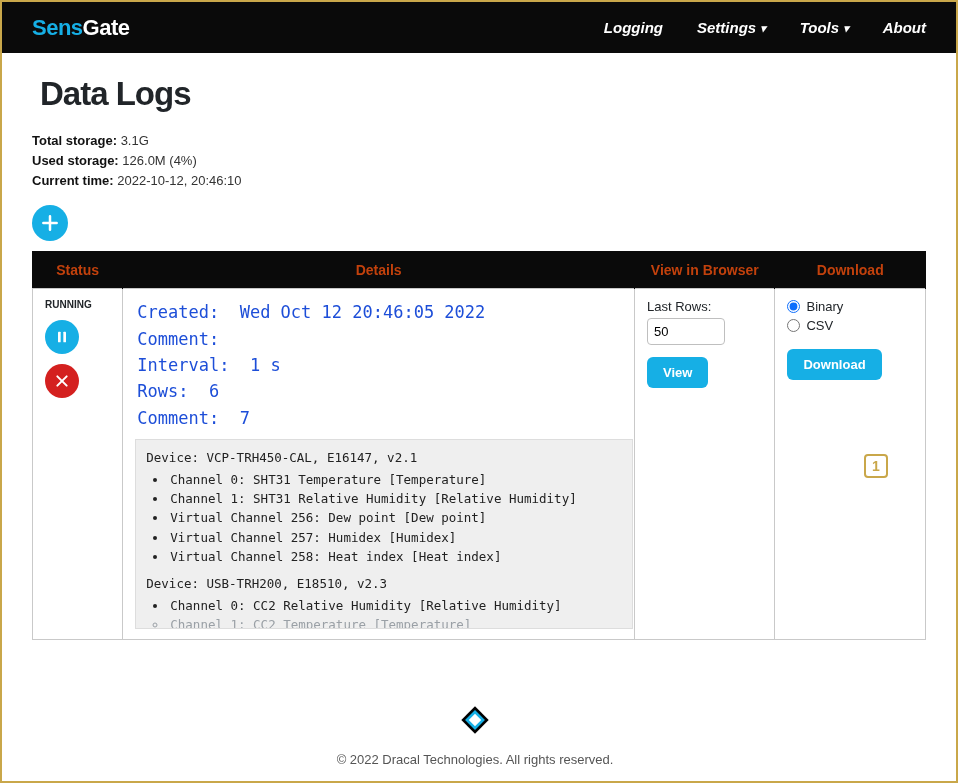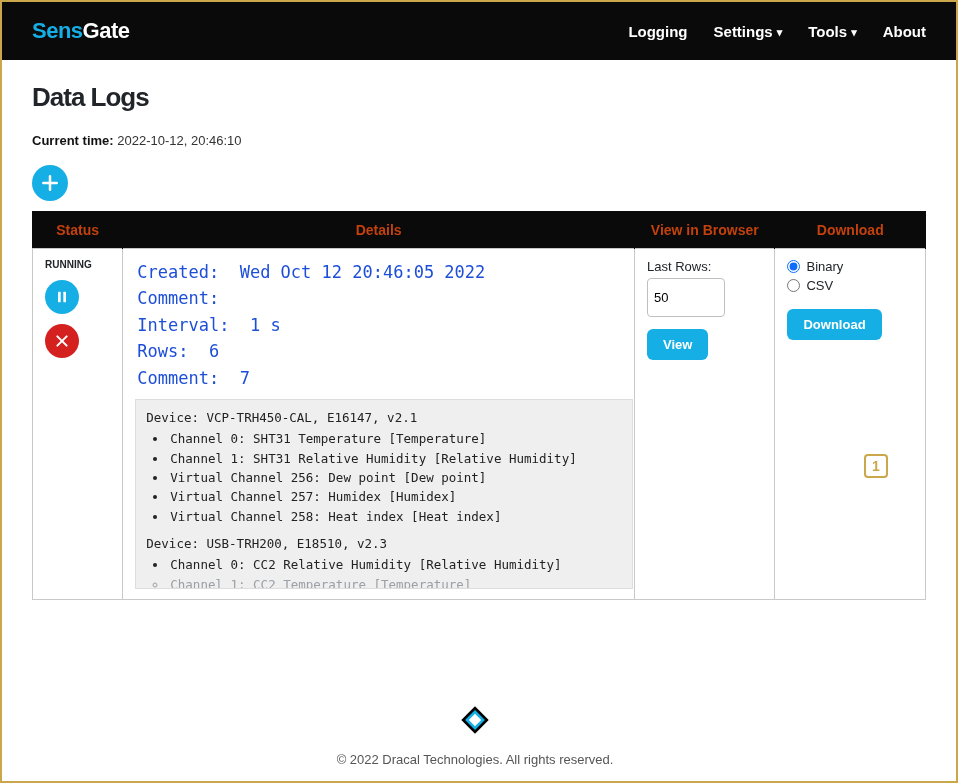--- a/index.html
+++ b/index.html
@@ -11,39 +11,39 @@
     width: 958px;
     height: 783px;
     border: 2px solid #c9a74a;
     position: relative;
     overflow: hidden;
   }
   
   .navbar {
     background: #0a0a0a;
     color: #fff;
-    height: 58px;
+    height: 51px;
     display: flex;
     align-items: center;
     padding: 0 30px;
   }
   .brand { font-size: 22px; font-weight: 800; letter-spacing: -0.5px; }
   .brand-a { color: #16afe5; }
   .brand-b { color: #fff; }
-  .nav-links { margin-left: auto; display: flex; gap: 26px; align-items: center; }
+  .nav-links { margin-left: auto; display: flex; gap: 34px; align-items: center; font-style: italic; }
   .nav-item { color: #fff; font-weight: 600; font-size: 15px; cursor: pointer; display: flex; align-items: center; gap: 4px; }
   .chev { font-size: 11px; position: relative; top: 1px; }
   
   .main {
     padding: 16px 30px 0 30px;
   }
-  h1.page-title { font-size: 26px; font-weight: 800; margin: 6px 0 18px 0; letter-spacing: -1px; }
+  h1.page-title { font-size: 33px; font-weight: 800; margin: 6px 0 18px 8px; letter-spacing: -1px; }
   .storage-info, .time-info { font-size: 13px; line-height: 1.55; color: #333; }
   .info-label { font-weight: 700; color: #111; }
-  .time-info { margin-top: 8px; }
+  .time-info { }
   
   .add-btn {
     width: 36px; height: 36px; border-radius: 50%;
     background: #16afe5; color: #fff;
     display: flex; align-items: center; justify-content: center;
     margin: 14px 0 10px 0; cursor: pointer;
   }
   .add-btn svg { width: 20px; height: 20px; stroke: #fff; }
   
   table.logs {
@@ -106,21 +106,21 @@
   .channel-box li.muted { list-style: circle; color: #9aa0a6; }
   
   .channel-box::-webkit-scrollbar { width: 14px; }
   .channel-box::-webkit-scrollbar-thumb { background: #b9b9b9; border-radius: 2px; }
   .channel-box::-webkit-scrollbar-track { background: #e2e2e2; }
   .channel-box::-webkit-scrollbar-button:single-button { background: #e2e2e2; height: 14px; }
 
   .view-cell { padding-top: 100px; font-size: 13px; }
   .view-cell label { display: block; margin-bottom: 4px; }
   .view-cell input[type="text"] {
-    width: 78px; padding: 11px 6px; border: 1px solid #bfbfbf; border-radius: 4px;
+    width: 78px; padding: 5px 6px; border: 1px solid #bfbfbf; border-radius: 4px;
     font-size: 13px;
   }
   .btn {
     display: inline-block; background: #16afe5; color: #fff;
     font-weight: 700; font-size: 13px;
     border-radius: 6px; padding: 8px 16px; border: none; cursor: pointer;
     margin-top: 12px;
   }
 
   .dl-cell { padding-top: 100px; font-size: 13px; }
@@ -176,20 +176,24 @@
       </div>
     <div class="nav-item">
         <span>About</span>
       </div>
   </div>
 </div>
 
 <div class="main">
   <h1 class="page-title">Data Logs</h1>
 
+  <div class="storage-info">
+    <div><span class="info-label">Total storage:</span> <span>3.1G</span></div>
+    <div><span class="info-label">Used storage:</span> <span>126.0M (4%)</span></div>
+  </div>
 
   <div class="time-info">
     <div><span class="info-label">Current time:</span> <span>2022-10-12, 20:46:10</span></div>
   </div>
 
   <div class="add-btn">
     <svg viewBox="0 0 24 24">
         <path d="M12 4v16M4 12h16" stroke="#fff" stroke-width="3" stroke-linecap="round" fill="none"></path>
       </svg>
   </div>

